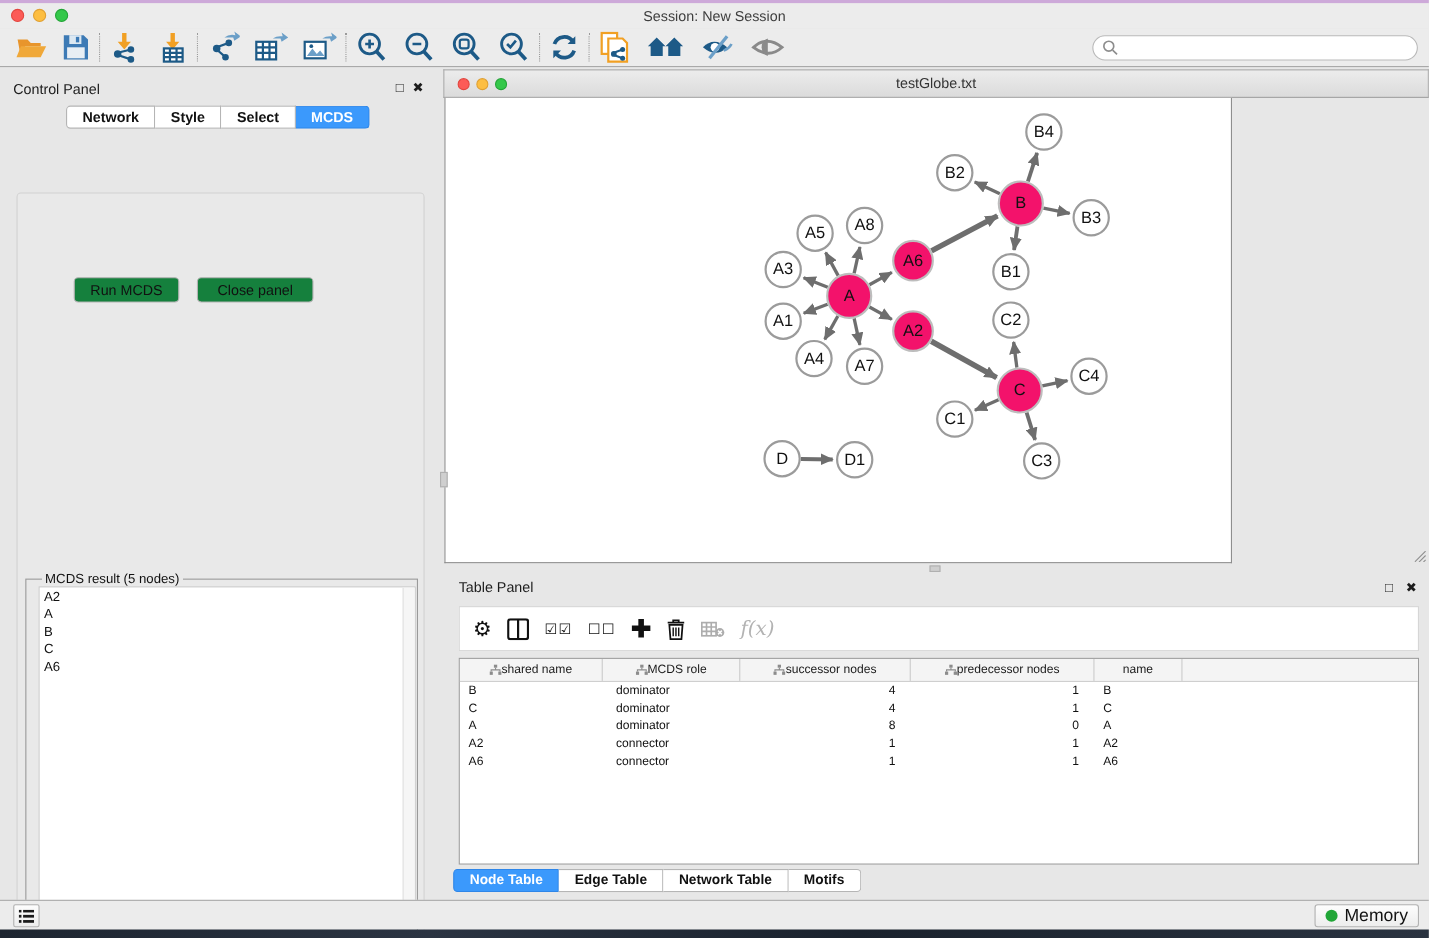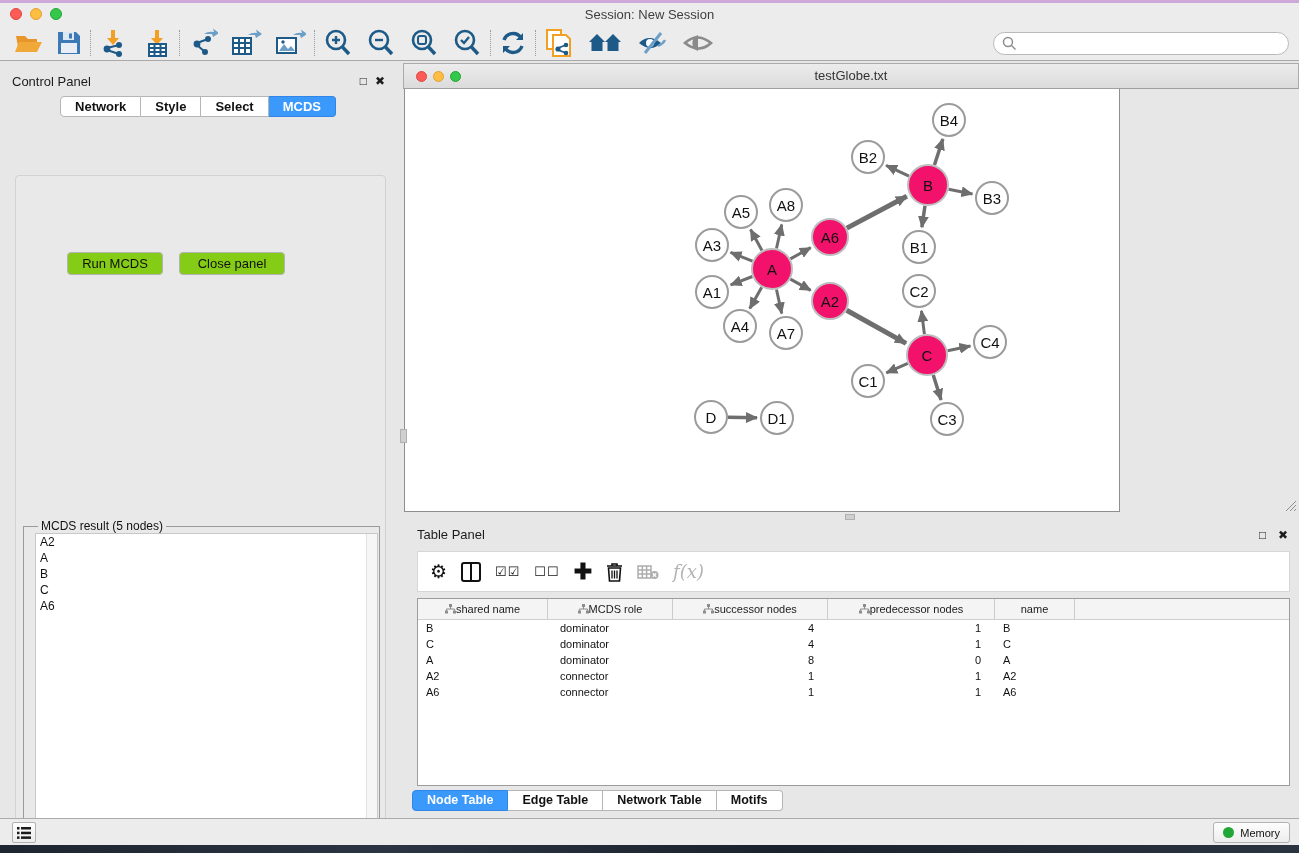--- a/index.html
+++ b/index.html
@@ -32,21 +32,21 @@
   .tab:first-child { border-left:1px solid #b5b5b5; border-radius:4px 0 0 4px; }
   .tab:last-child { border-radius:0 4px 4px 0; }
   .tab.sel { background:#3b99fc; border-color:#2f86e8; color:#fff; }
   #cp-body { left:10px; top:112px; width:371px; height:690px; background:#e9e9e9; border:1px solid #d2d2d2; border-radius:4px; position:absolute; }
   #opt-label { top:22px; width:100%; text-align:center; font-size:13px; color:#111; position:absolute; }
   #dropdown { position:absolute; left:32px; top:43px; width:314px; height:23px; background:#fff; border:1px solid #a5a5a5; border-radius:4px; display:flex; align-items:center; }
   #dropdown .val { flex:1; font-size:13px; padding-left:9px; color:#111; white-space:nowrap; }
   #dropdown .stepper { width:19px; height:21px; border-radius:3px; background:linear-gradient(#6cb0f8,#2d7be8); margin-right:1px; display:flex; flex-direction:column; align-items:center; justify-content:center; gap:1px; }
   .chev { width:0; height:0; border-left:3.5px solid transparent; border-right:3.5px solid transparent; }
   .chev.up { border-bottom:4px solid #fff; } .chev.dn { border-top:4px solid #fff; }
-  .pbtn { position:absolute; top:76px; height:23px; background:#84cc16; border:1px solid #b3b3b3; border-radius:4px; font-size:13px; color:#111; text-align:center; line-height:21px; cursor:default; }
+  .pbtn { position:absolute; top:76px; height:23px; background:#15803d; border:1px solid #b3b3b3; border-radius:4px; font-size:13px; color:#111; text-align:center; line-height:21px; cursor:default; }
   #mcds-result { position:absolute; left:7px; top:343px; width:357px; height:333px; border:1px solid #9a9a9a;padding-left:8px; }
   #mcds-result legend { font-size:12px; color:#111; margin-left:6px; padding:0 3px; }
   #mcds-list { background:#fff; border:1px solid #c8c8c8; width:343px; height:305px; margin-left:3px; overflow:hidden; position:relative; }
   #mcds-list .item { font-size:12px; color:#111; padding-left:4px; line-height:16px; }
   #mcds-list .vtrack { position:absolute; right:0; top:0; width:11px; height:100%; background:#f6f6f6; border-left:1px solid #e2e2e2; }
 
   
   #net-titlebar { left:403px; top:63px; width:896px; height:26px; background:linear-gradient(#ececec,#dbdbdb); border:1px solid #ababab; border-bottom:1px solid #9f9f9f; }
   #net-titlebar .title { width:100%; text-align:center; line-height:24px; font-size:13px; color:#333; }
   #net-titlebar .lights { position:absolute; left:12px; top:7px; display:flex; gap:6px; }
@@ -66,21 +66,21 @@
   #grid-head { display:flex; height:21px; background:#f4f4f4; border-bottom:1px solid #cfcfcf; }
   .gh-cell { height:100%; border-right:1px solid #cbcbcb; display:flex; align-items:center; justify-content:center; font-size:11px; color:#1b1b1b; position:relative; }
   .grow { display:flex; height:16px; }
   .gcell { font-size:11px; color:#111; line-height:16px; white-space:nowrap; overflow:hidden; }
   #bottom-tabs { left:412px; top:790px; width:896px; display:flex; justify-content:flex-start; }
   #bottom-tabs .tab { font-size:12.5px; }
 
   
   #statusbar { left:0; top:818px; width:1299px; height:27px; background:#ececec; border-top:1px solid #ababab; }
   #list-btn { position:absolute; left:12px; top:3px; width:24px; height:21px; background:linear-gradient(#fdfdfd,#ededed); border:1px solid #b2b2b2; border-radius:2px; display:flex; align-items:center; justify-content:center; }
-  #memory-btn { position:absolute; right:9px; top:3px; height:21px; padding:0 9px; background:linear-gradient(#fdfdfd,#ededed); border:1px solid #b2b2b2; border-radius:3px; display:flex; align-items:center; gap:6px; font-size:11px; color:#111; }
+  #memory-btn { position:absolute; right:9px; top:3px; height:21px; padding:0 9px; background:linear-gradient(#fdfdfd,#ededed); border:1px solid #b2b2b2; border-radius:3px; display:flex; align-items:center; gap:6px; font-size:16px; color:#111; }
   #memory-dot { width:11px; height:11px; border-radius:50%; background:#21a637; }
   #wall-bottom { left:0; top:845px; width:1299px; height:8px; background:linear-gradient(90deg,#1d2530,#2b3442 30%,#1a222d 60%,#2a3340); }
 </style>
 </head>
 <body>
 
 <div id="wall-top" class="abs"></div>
 
 <div id="titlebar" class="abs">
   <span class="lights">

